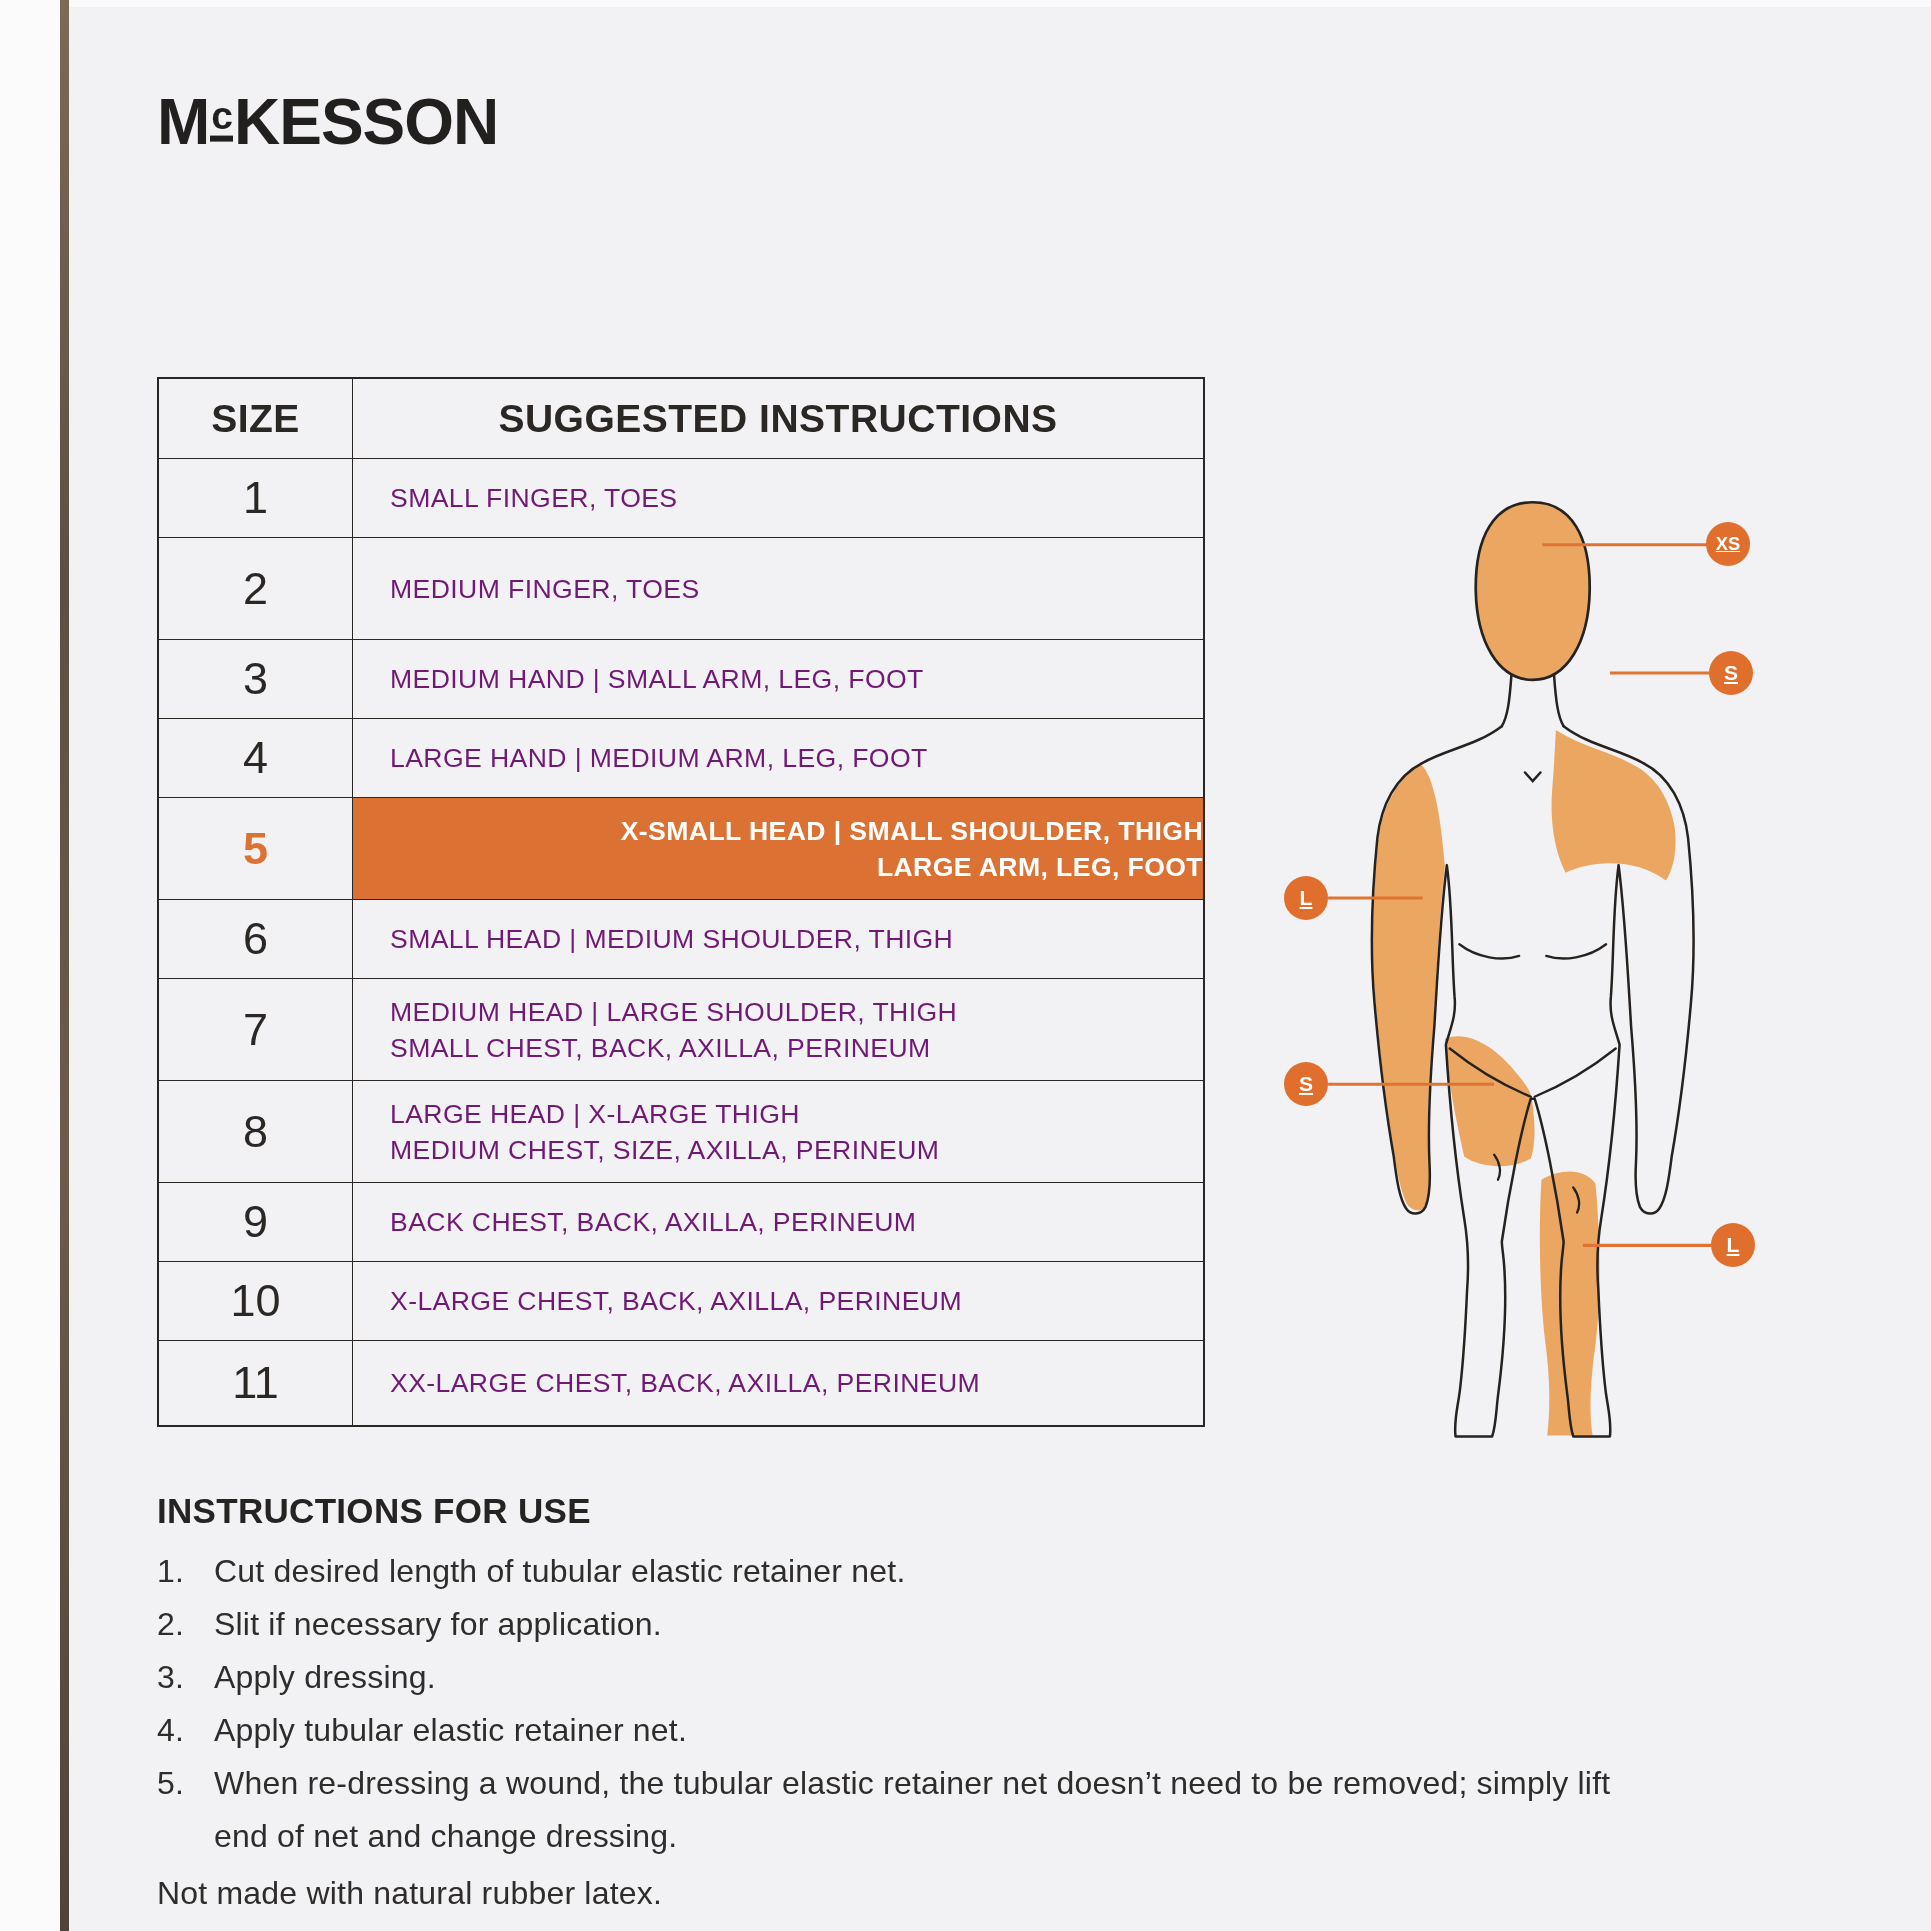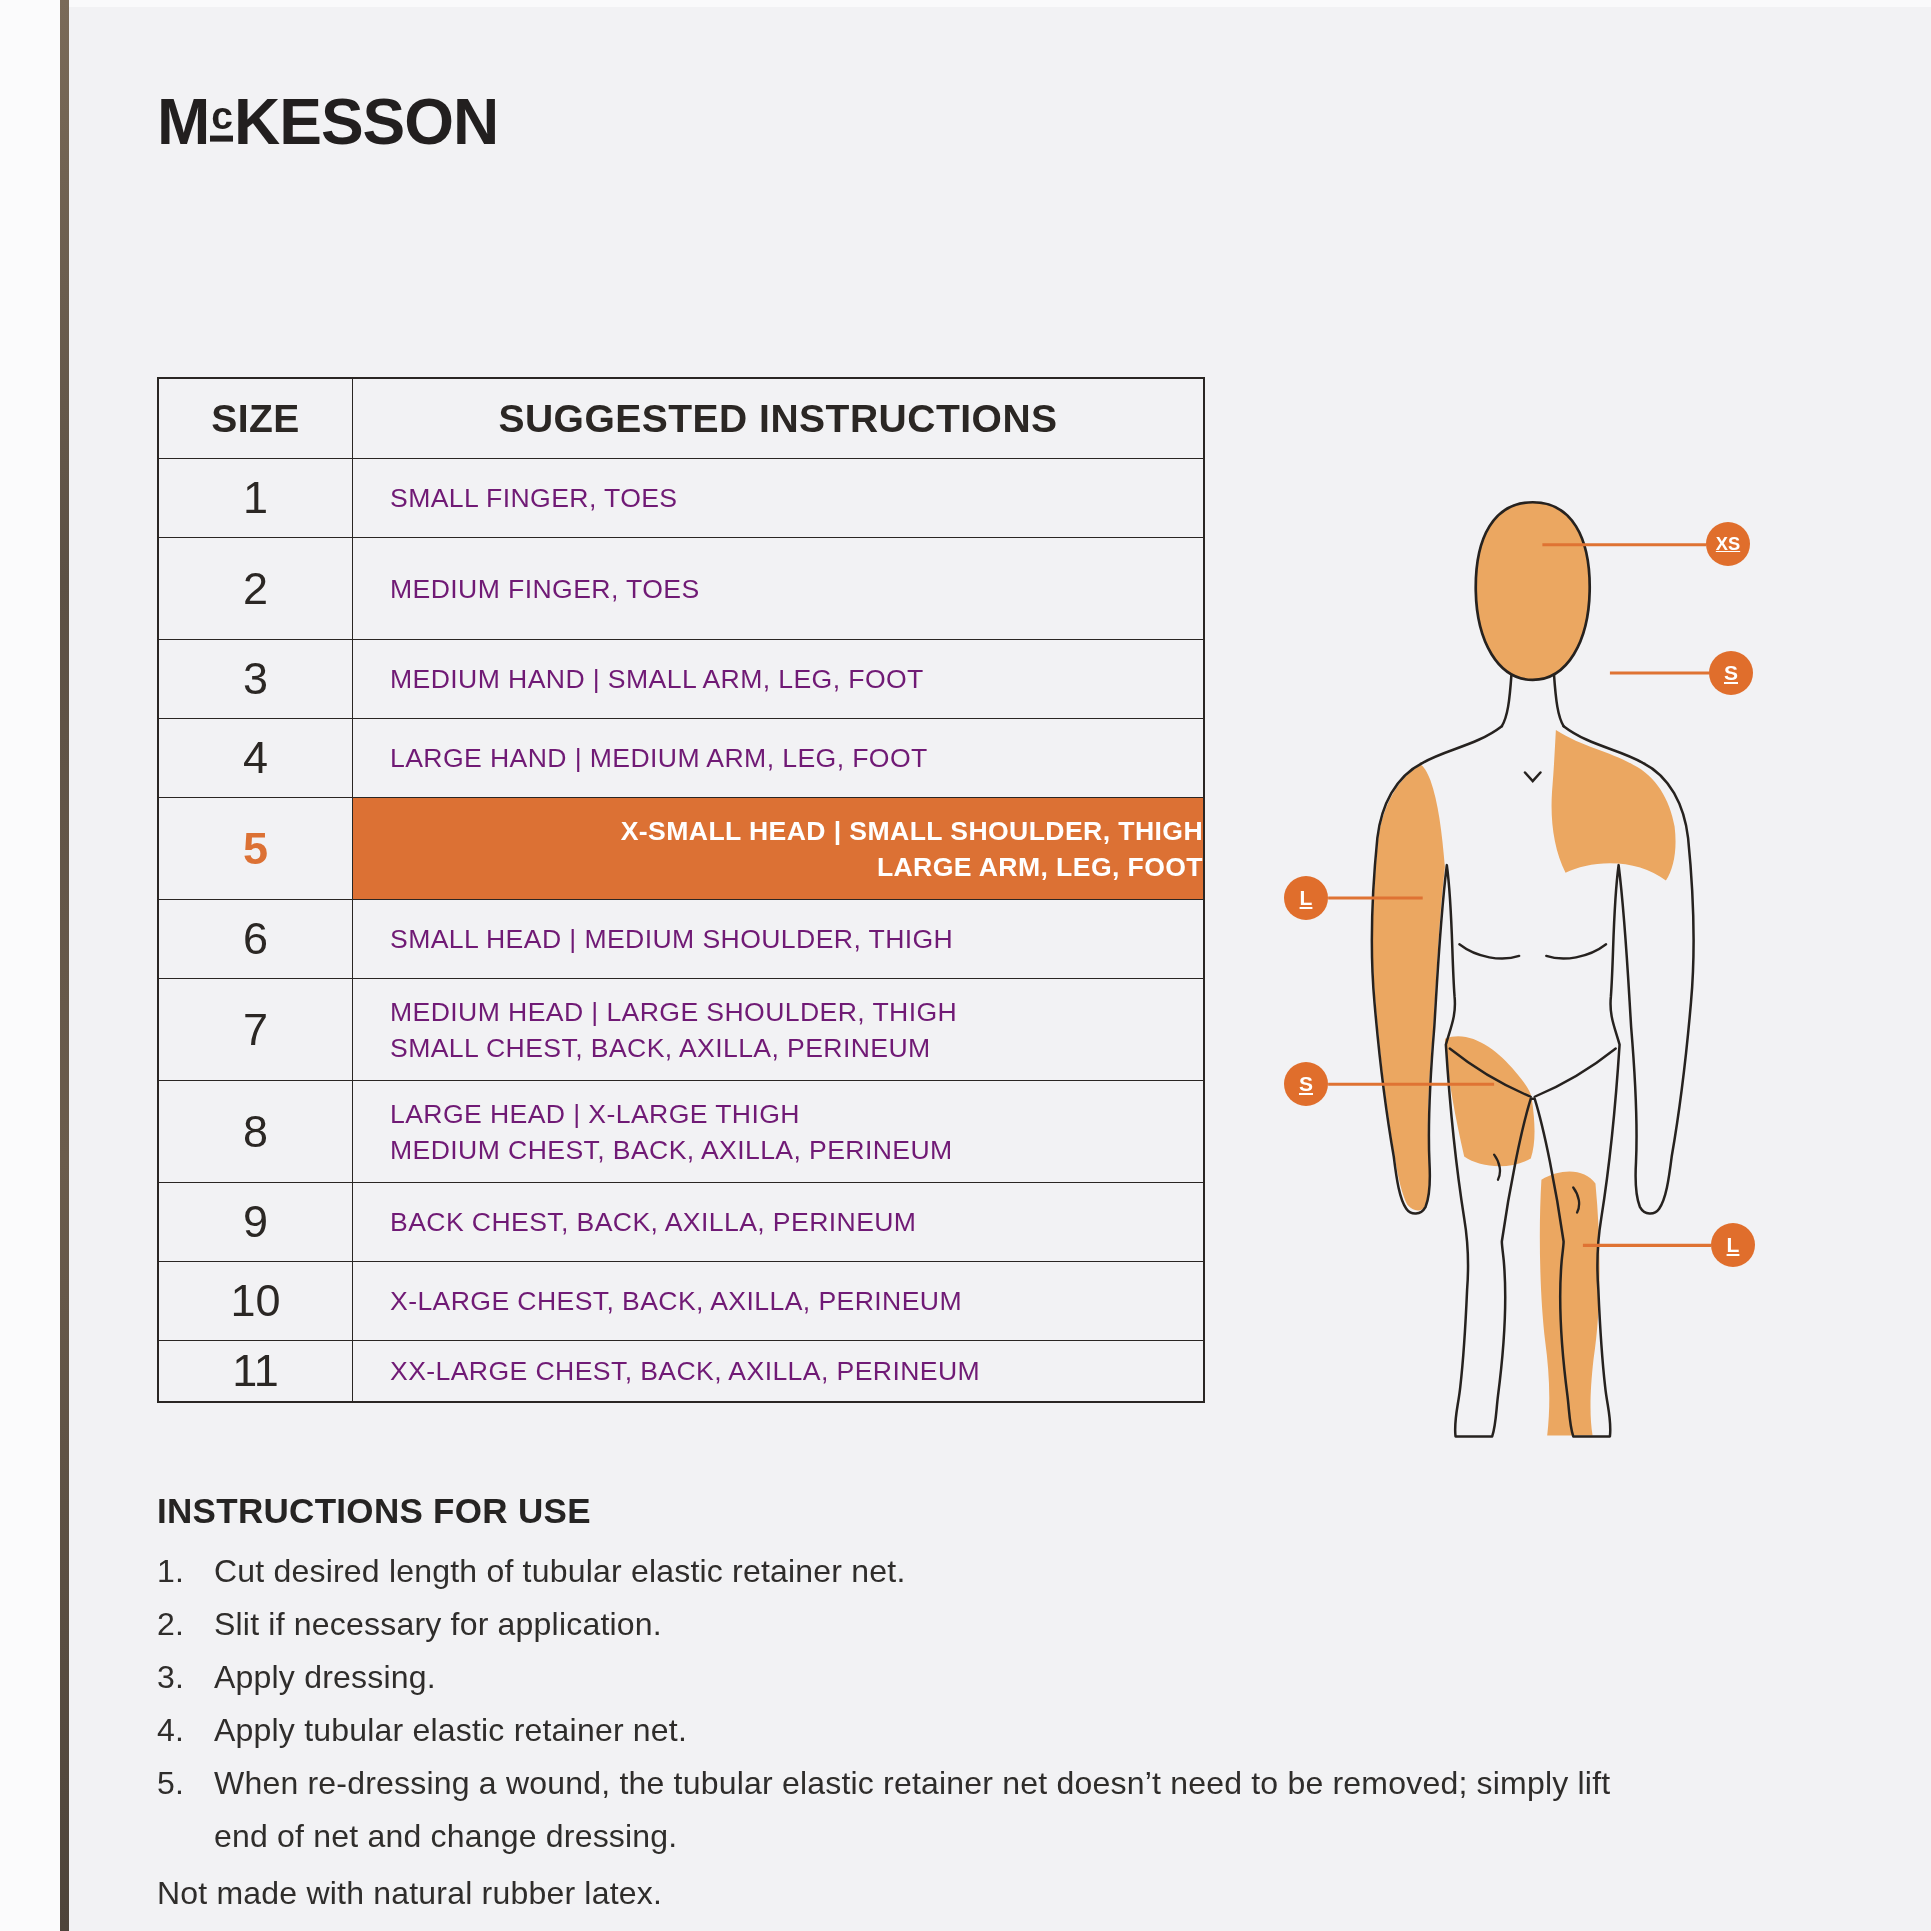--- a/index.html
+++ b/index.html
@@ -28,21 +28,21 @@
   .trow:first-child{border-top:none;}
   .cell-size{width:194px;flex:0 0 194px;border-right:1.9px solid #2a2623;box-sizing:border-box;
     display:flex;align-items:center;justify-content:center;}
   .cell-app{flex:1;display:flex;flex-direction:column;justify-content:center;
     padding-left:37px;box-sizing:border-box;}
   .hdr .cell-size{font-weight:bold;font-size:39px;letter-spacing:0.5px;}
   .hdr .cell-app{align-items:center;padding-left:0;font-weight:bold;font-size:39px;letter-spacing:0.5px;}
   .hdr{height:79px;}
   .row-single{height:79px;}
   .row-double{height:102px;}
-  .row-last{height:61px;}
+  .row-last{height:85px;}
   .size-num{font-size:45px;font-weight:normal;color:#2b2724;}
   .app-line{font-size:26.6px;letter-spacing:0.4px;line-height:36px;color:#701a75;white-space:nowrap;}
   .trow.hl .cell-app{background:#dc7134;}
   .trow.hl .app-line{color:#ffffff;font-weight:bold;text-align:right;}
   .trow.hl .size-num{color:#dc7134;font-weight:bold;}
 
   
   .diagram-svg{position:absolute;left:1274px;top:454px;width:502px;height:1023px;}
   .badge{position:absolute;width:44px;height:44px;border-radius:50%;background:#e06e2c;
     color:#fff;font-weight:bold;display:flex;align-items:center;justify-content:center;
@@ -132,21 +132,21 @@
           <div class="app-line">MEDIUM HEAD  |  LARGE SHOULDER, THIGH</div>
           <div class="app-line">SMALL CHEST, BACK, AXILLA, PERINEUM</div>
         </div>
       </div>
       <div class="trow row-double">
         <div class="cell-size">
           <span class="size-num">8</span>
         </div>
         <div class="cell-app">
           <div class="app-line">LARGE HEAD  |  X-LARGE THIGH</div>
-          <div class="app-line">MEDIUM CHEST, BACK, AXILLA, PERINEUM</div>
+          <div class="app-line">MEDIUM CHEST, SIZE, AXILLA, PERINEUM</div>
         </div>
       </div>
       <div class="trow row-single">
         <div class="cell-size">
           <span class="size-num">9</span>
         </div>
         <div class="cell-app">
           <div class="app-line">BACK CHEST, BACK, AXILLA, PERINEUM</div>
         </div>
       </div>

